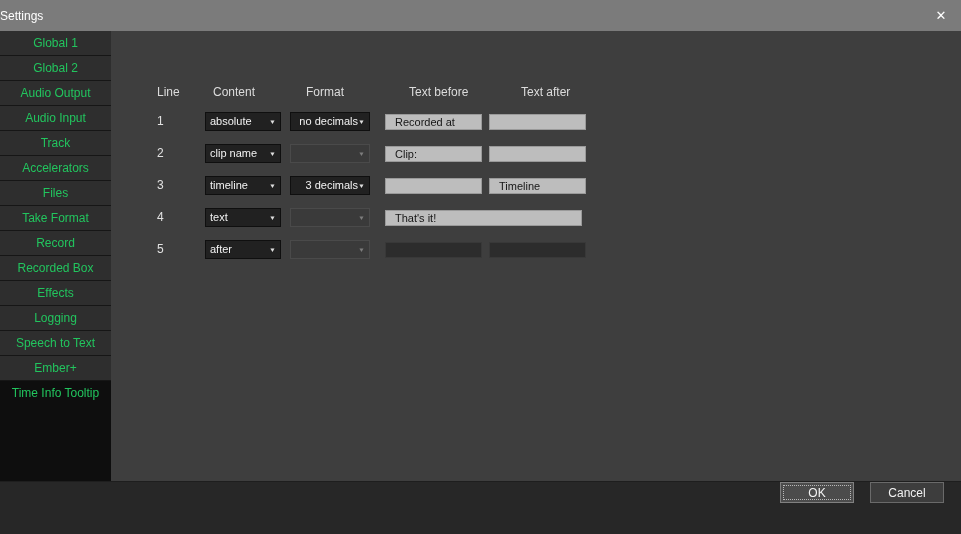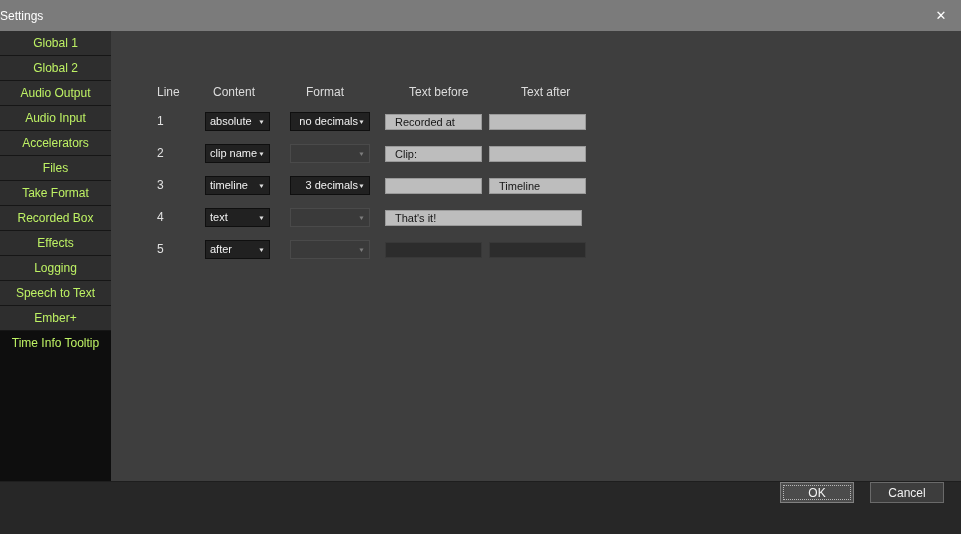--- a/index.html
+++ b/index.html
@@ -18,40 +18,40 @@
   .titlebar .close {
     margin-left:auto; width:40px; height:31px; display:flex;
     align-items:center; justify-content:center; font-size:13px; color:#fff;
     cursor:default;
   }
   
   .body { display:flex; height:450px; }
   .sidebar { width:111px; background:#0e0e0e; flex:none; }
   .side-item {
     height:25px; line-height:24px; text-align:center; font-size:12px;
-    color:#bef264; background:#2e2e2e; border-bottom:1px solid #161616;
+    color:#22c55e; background:#2e2e2e; border-bottom:1px solid #161616;
     box-sizing:border-box; cursor:default;
   }
   .side-item.selected { background:#0e0e0e; border-bottom:1px solid transparent; }
   .main { flex:1; background:#3e3e3e; }
   .content { padding:48px 0 0 46px; }
   .hrow { display:flex; height:26px; align-items:center; color:#dcdcdc; font-size:12px;gap:8px; }
   .trow { display:flex; height:32px; align-items:center; }
   .c1 { width:48px; } .c2 { width:85px; } .c3 { width:95px; }
   .c4 { width:104px; } .c5 { width:97px; }
   .linenum { color:#e2e2e2; font-size:12px; }
   
   .dd {
     height:19px; box-sizing:border-box; background:#212121;
     border:1px solid #0f0f0f; color:#f2f2f2; font-size:11px;
     display:flex; align-items:center; padding:0 4px; cursor:default;
   }
   .dd .val { flex:1; white-space:nowrap; overflow:hidden; }
   .dd .arrow { font-size:7px; color:#dedede; transform:scaleY(.85); }
-  .dd.content-dd { width:65px; }
+  .dd.content-dd { width:76px; }
   .dd.format-dd { width:80px;text-align:right; }
   .dd.disabled { background:#3a3a3a; border-color:#4a4a4a; }
   .dd.disabled .arrow { color:#7d7d7d; }
   
   .tin {
     height:16px; box-sizing:border-box; width:97px; background:#bdbdbd;
     border:1px solid #9a9a9a; color:#161616; font-size:11px;
     padding:0 9px; font-family:inherit; outline:none;
   }
   .tin.wide { width:197px; }
@@ -81,23 +81,25 @@
     <span class="close">✕</span>
   </div>
 
   <div class="body">
 
     <div class="sidebar">
       <div class="side-item">Global 1</div>
       <div class="side-item">Global 2</div>
       <div class="side-item">Audio Output</div>
       <div class="side-item">Audio Input</div>
+      <div class="side-item">Track</div>
       <div class="side-item">Accelerators</div>
       <div class="side-item">Files</div>
       <div class="side-item">Take Format</div>
+      <div class="side-item">Record</div>
       <div class="side-item">Recorded Box</div>
       <div class="side-item">Effects</div>
       <div class="side-item">Logging</div>
       <div class="side-item">Speech to Text</div>
       <div class="side-item">Ember+</div>
       <div class="side-item selected">Time Info Tooltip</div>
     </div>
 
     <div class="main">
       <div class="content">

